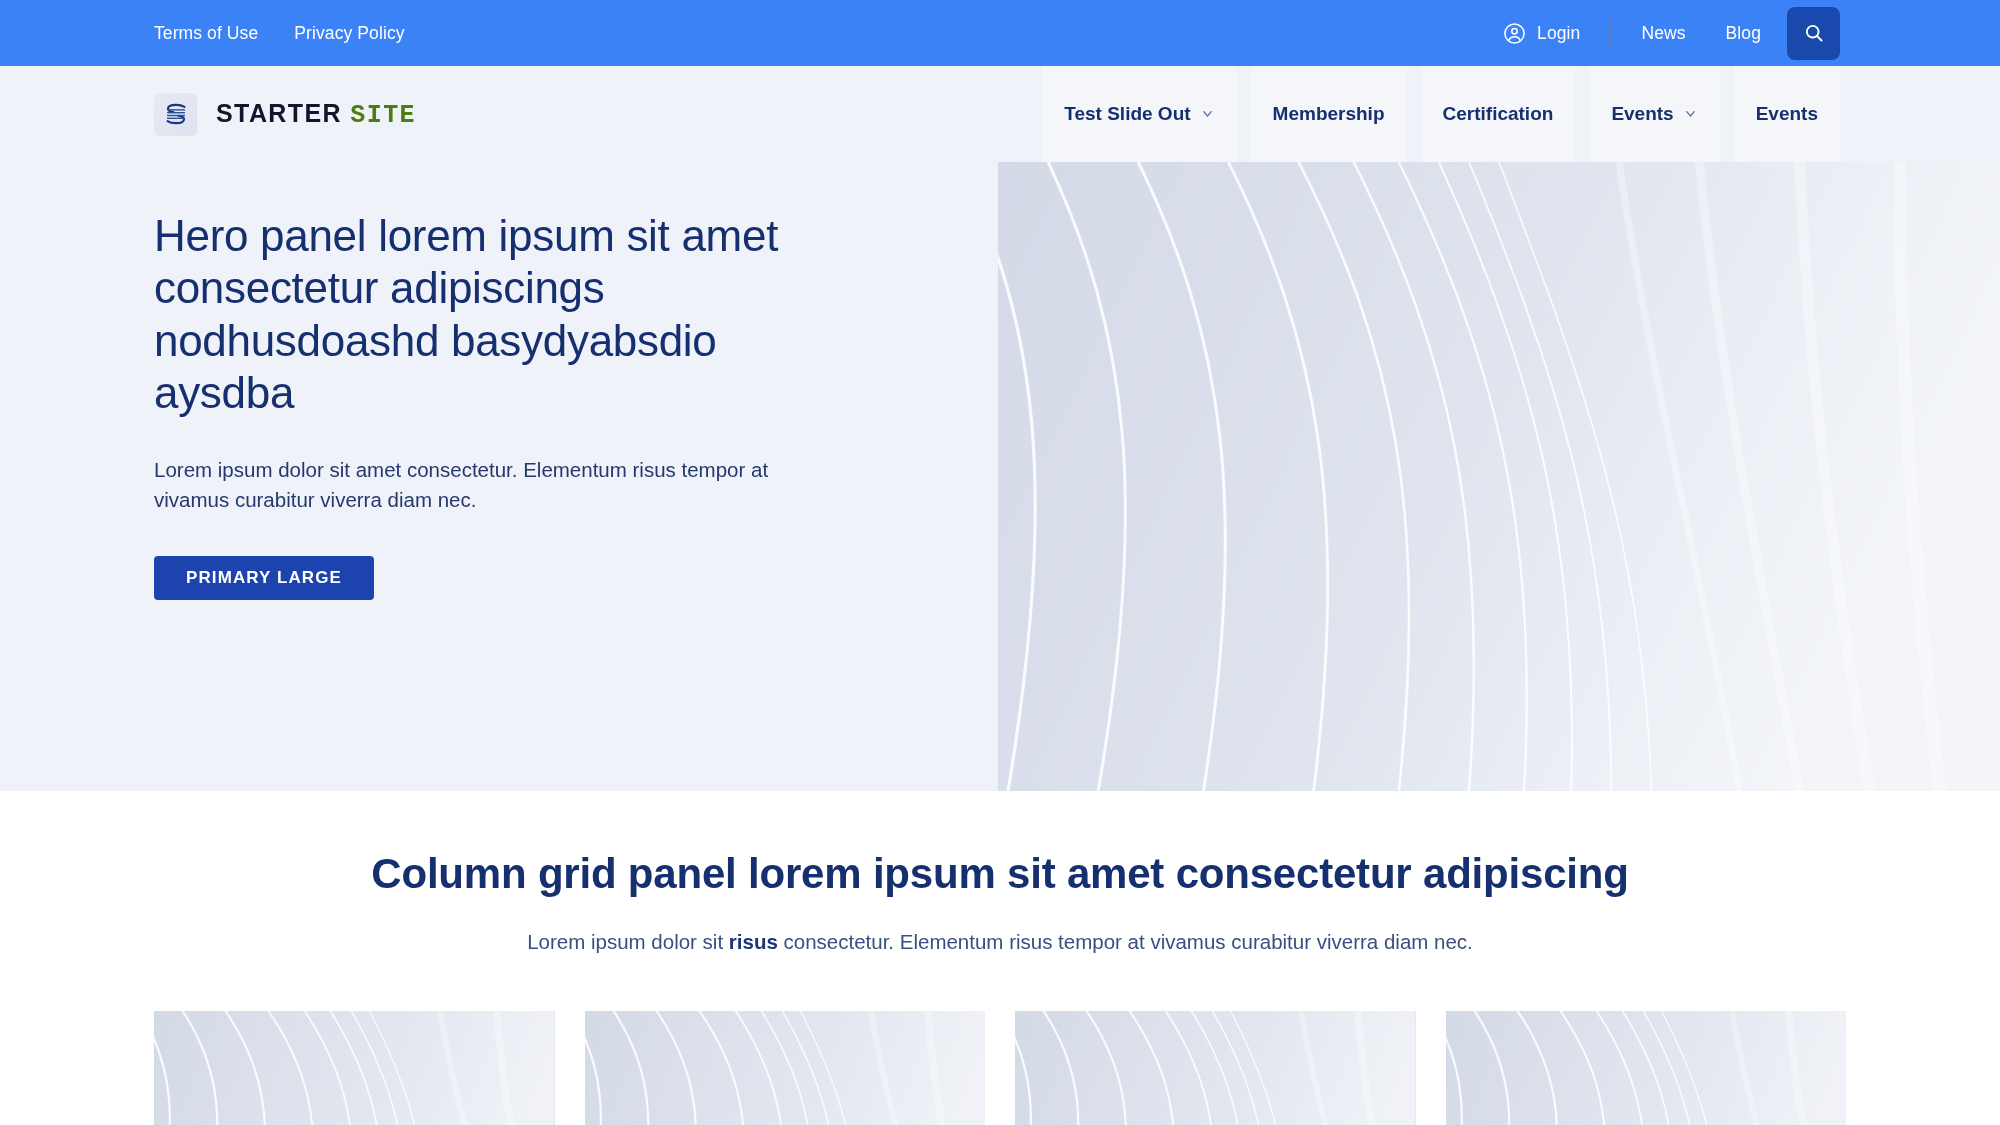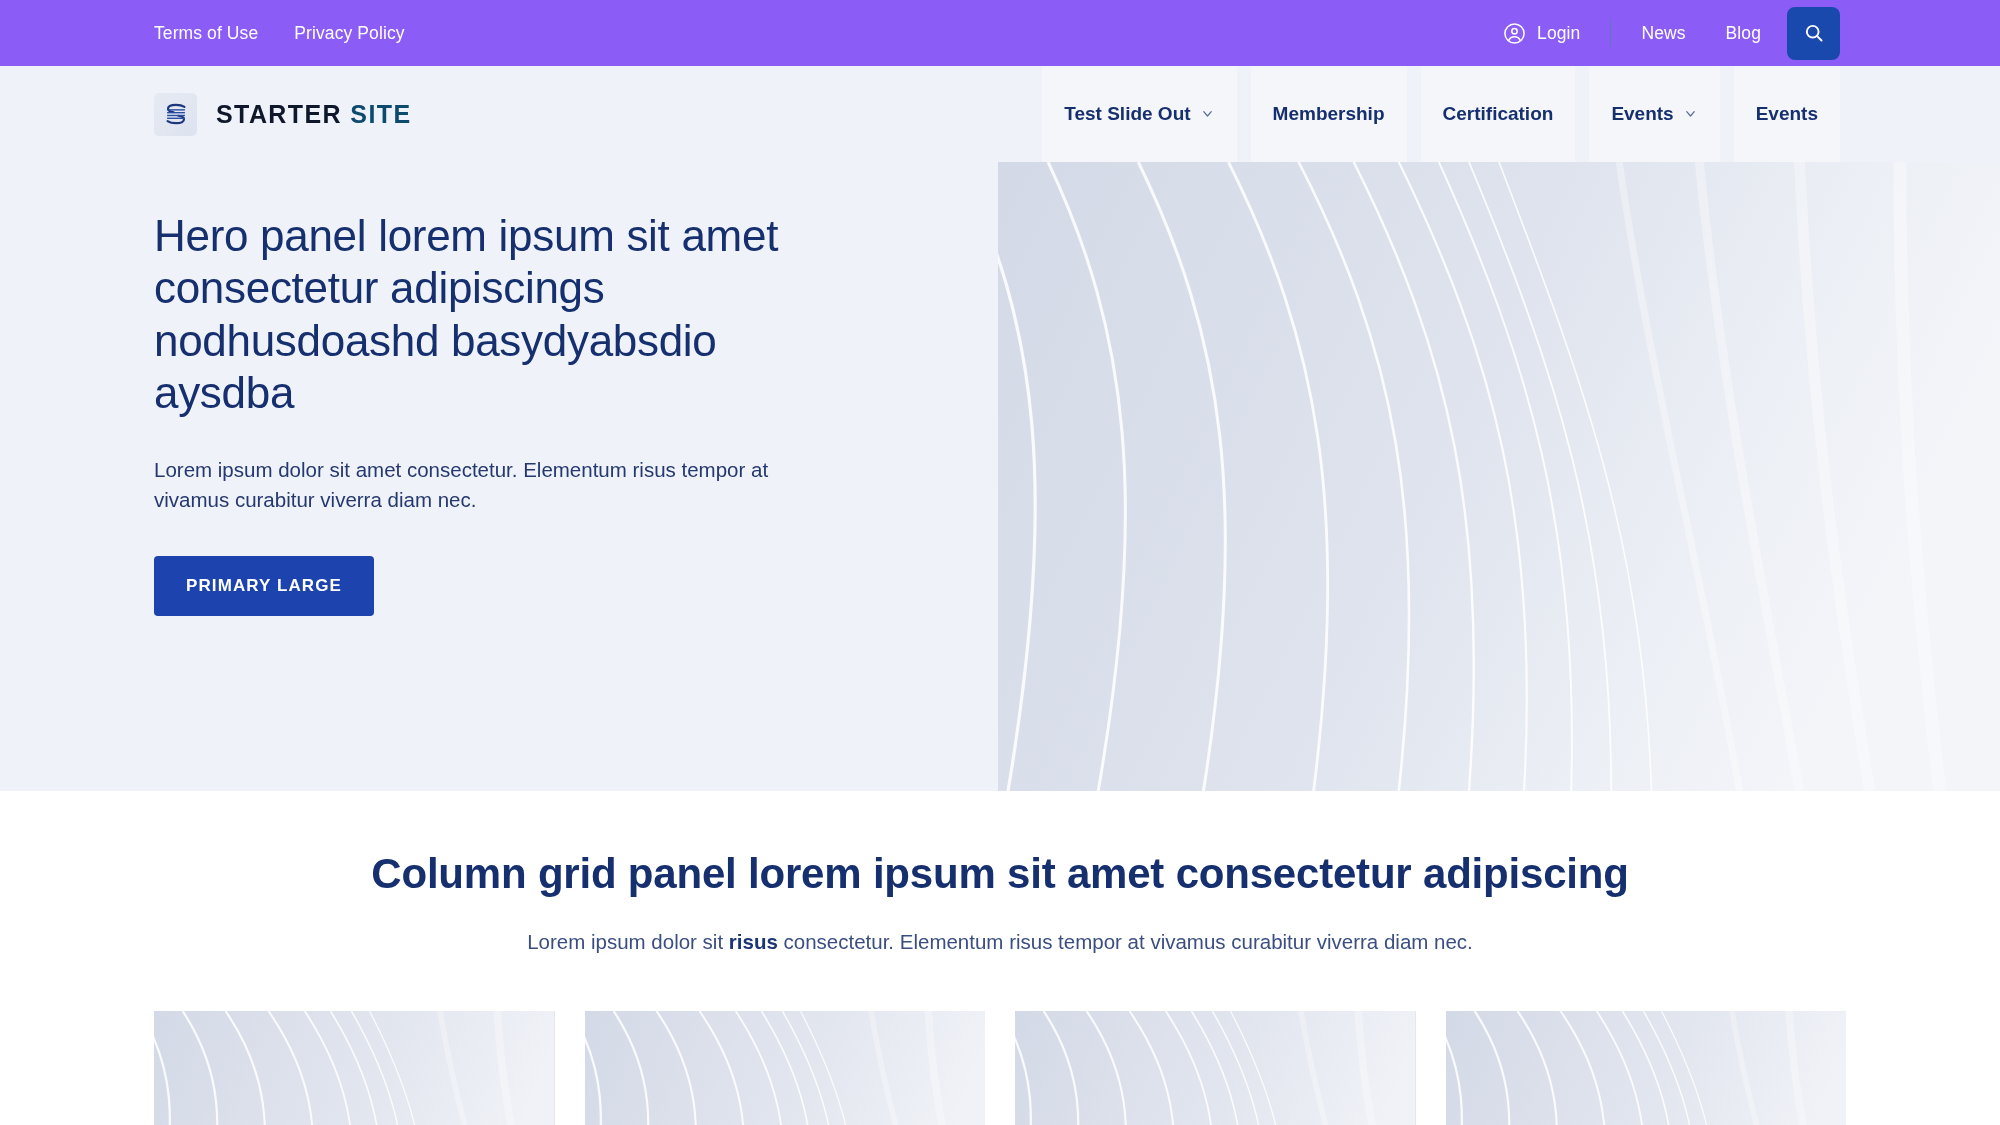--- a/index.html
+++ b/index.html
@@ -7,21 +7,21 @@
   body {
     font-family:"Liberation Sans", sans-serif;
     background:#ffffff;
     color:#17306e;
     -webkit-font-smoothing:antialiased;
   }
 
   
   .topbar{
     height:66px; width:100%;
-    background:#8b5cf6;
+    background:#3b82f6;
     display:flex; align-items:center;
     padding:0 160px 0 154px;
     position:relative;
   }
   .topbar-left{ display:flex; align-items:center; gap:36px; }
   .topbar-right{ margin-left:auto; display:flex; align-items:center; }
   .topbar a, .topbar .tb-link{
     color:#ffffff; font-size:17.5px; text-decoration:none;
     letter-spacing:.1px; white-space:nowrap;
   }
@@ -50,21 +50,21 @@
   .brand{ display:flex; align-items:center; gap:19px; cursor:pointer; }
   .brand-mark{
     width:43px; height:43px; border-radius:5px;
     background:linear-gradient(135deg,#e6eaf3 0%,#dde3ef 100%);
     display:flex; align-items:center; justify-content:center;
   }
   .brand-text{
     font-size:25px; font-weight:bold; letter-spacing:1.4px;
   }
   .brand-text .w1{ color:#0f172a; }
-  .brand-text .w2{ color:#0c4a6e; }
+  .brand-text .w2{ color:#4d7c0f;font-family:Liberation Mono, monospace; }
 
   .mainnav{ margin-left:auto; display:flex; align-items:stretch; height:96px; }
   .nav-item{
     display:flex; align-items:center; gap:9px;
     padding:0 22px; height:96px;
     background:#f4f6fa;
     color:#16306f; font-size:19px; font-weight:bold;
     cursor:pointer; white-space:nowrap;
   }
   .nav-gap{ width:14px; }
@@ -84,21 +84,21 @@
   }
   .hero-sub{
     margin-top:36px; font-size:20.5px; line-height:1.45;
     color:#25386f; font-weight:400; max-width:690px;
   }
   .btn-primary{
     margin-top:41px; display:inline-block;
     background:#1c43ae; color:#fff; border:none; cursor:pointer;
     font-family:"Liberation Sans", sans-serif;
     font-size:17px; font-weight:bold; letter-spacing:1.1px;
-    padding:20px 32px; border-radius:4px;
+    padding:12px 32px; border-radius:4px;
   }
   .hero-media{
     position:absolute; left:998px; top:0; right:0; bottom:0;
     background:#d6dce8; overflow:hidden;
   }
 
   
   .swoosh{ position:absolute; inset:0; width:100%; height:100%; display:block; }
 
   

